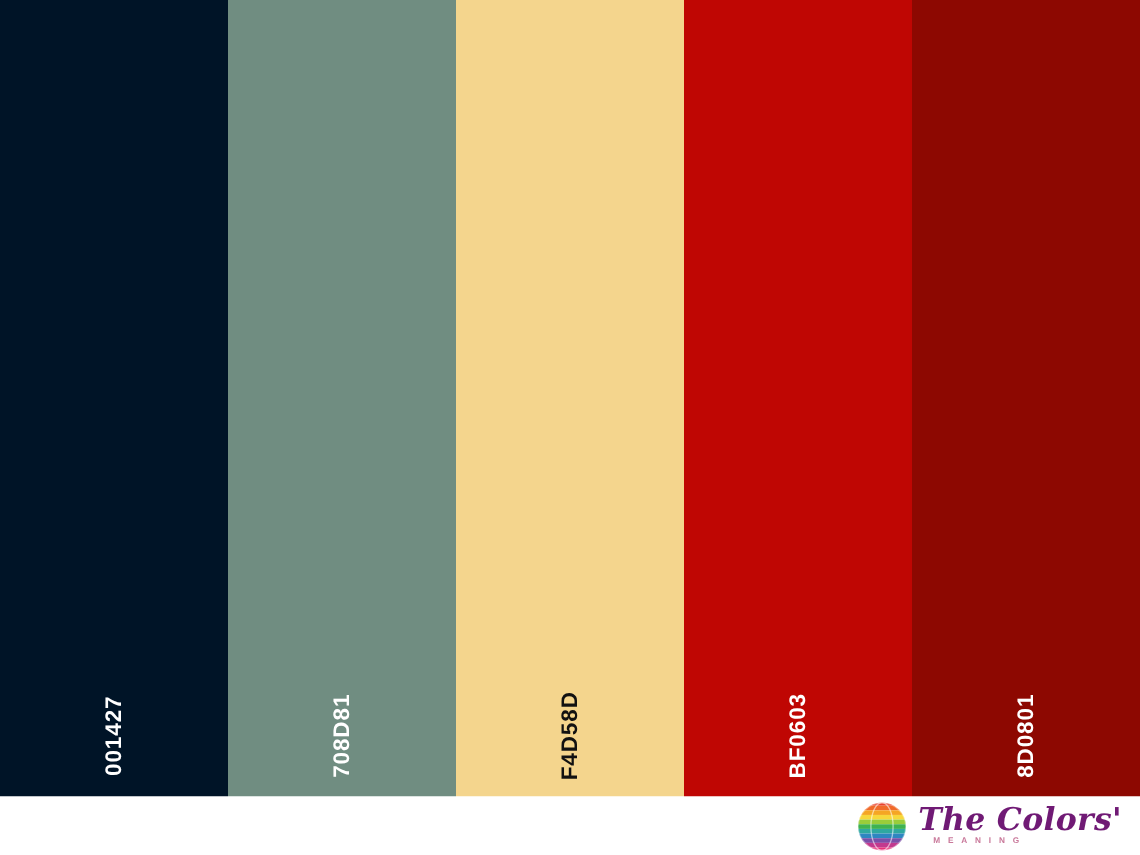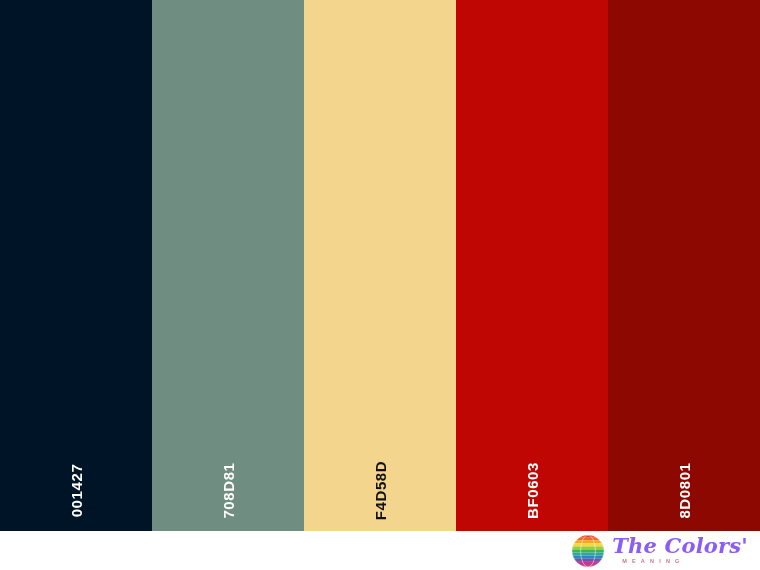--- a/index.html
+++ b/index.html
@@ -74,21 +74,21 @@
     flex-direction: column;
     align-items: flex-start;
     line-height: 1;
     padding-bottom: 1px;
   }
   .brand-name {
     font-family: "DejaVu Serif", serif;
     font-style: italic;
     font-weight: bold;
     font-size: 21px;
-    color: #8b5cf6;
+    color: #701a75;
     letter-spacing: 0.2px;
     line-height: 1;
   }
   .brand-tagline {
     font-family: "Liberation Sans", sans-serif;
     font-size: 5.5px;
     font-weight: bold;
     color: #c9789a;
     letter-spacing: 5.2px;
     margin-top: 3px;

